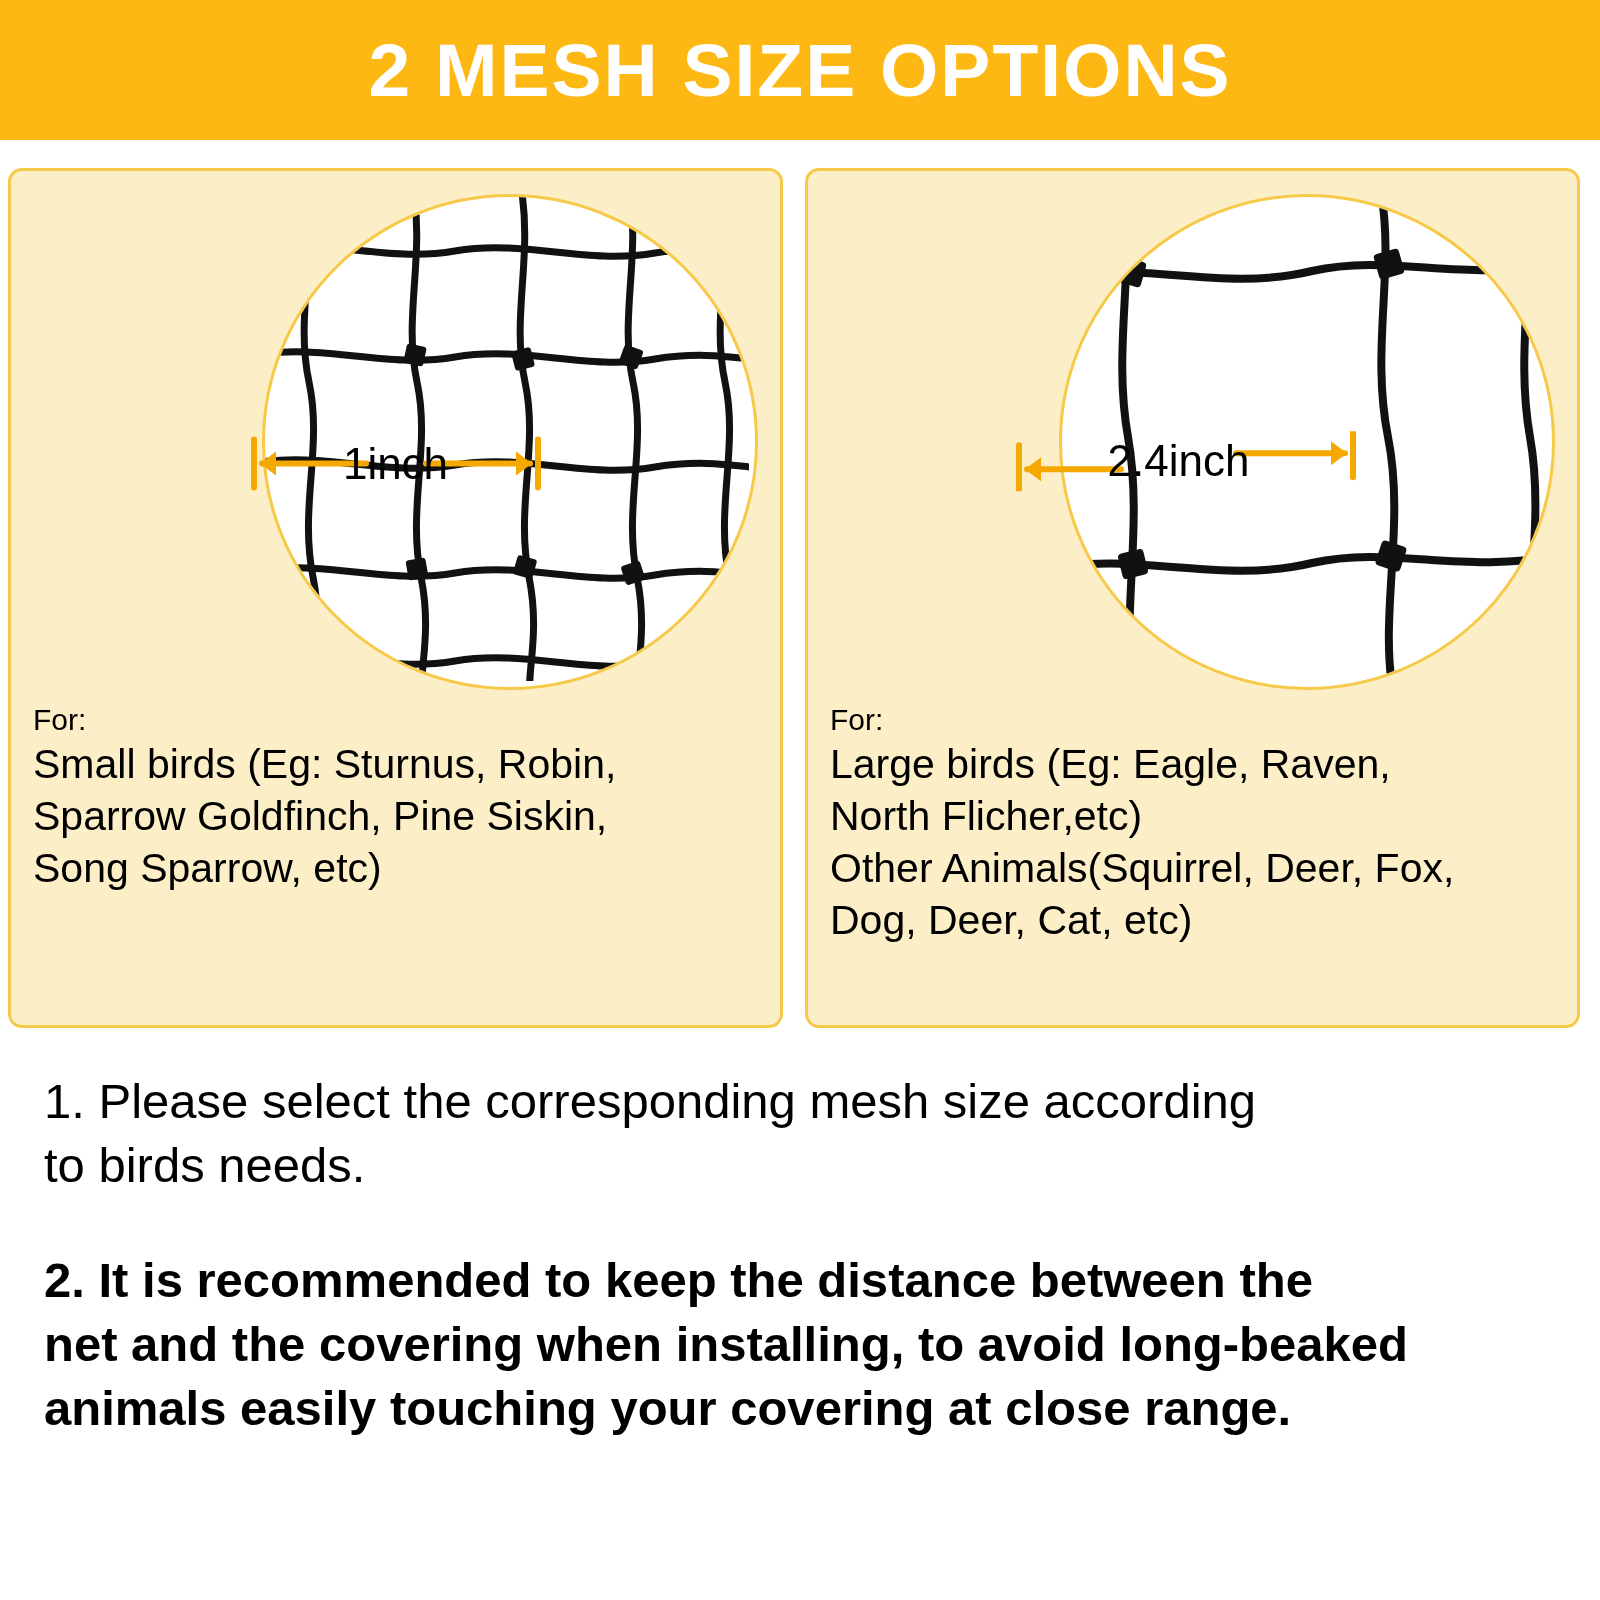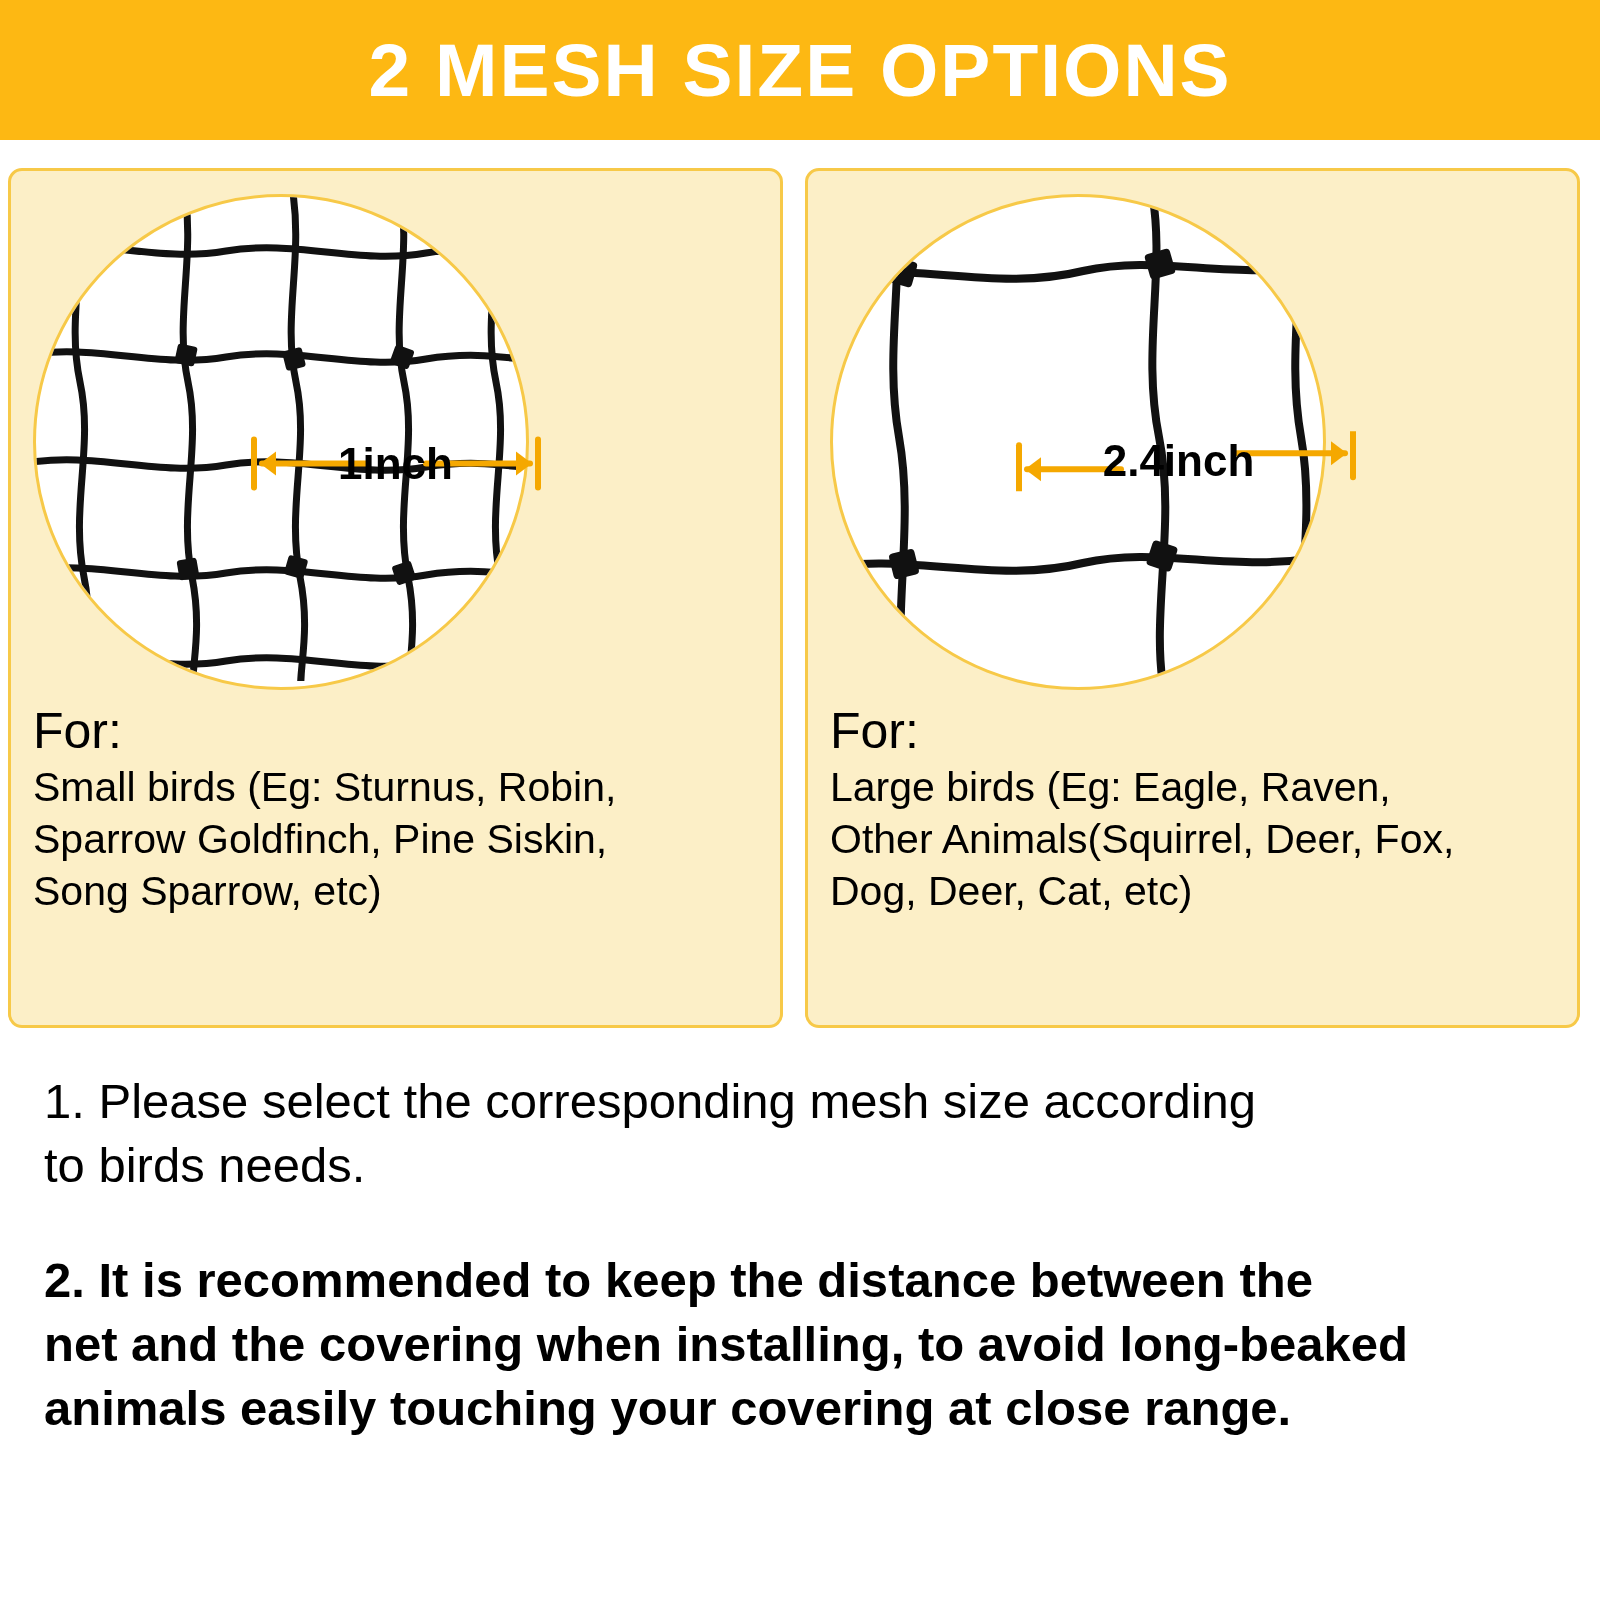--- a/index.html
+++ b/index.html
@@ -51,23 +51,22 @@
     box-sizing: border-box;
     position: relative;
     padding: 16px 22px 10px 22px;
   }
 
   
   .mesh-wrap {
     height: 510px;
     display: flex;
     align-items: center;
-    justify-content: flex-start;
-    position: relative;
-    font-weight: bold;
+    justify-content: flex-end;
+    position: relative;
   }
   .mesh-circle {
     width: 490px;
     height: 490px;
     border-radius: 50%;
     background: #ffffff;
     border: 3px solid #F7C948;
     overflow: hidden;
     position: relative;
   }
@@ -83,21 +82,21 @@
   .dim-label {
     font-size: 44px;
     color: #000;
     background: transparent;
     padding: 0 6px;
     white-space: nowrap;
   }
 
   
   .for-head {
-    font-size: 50px;
+    font-size: 30px;
     line-height: 1.15;
     margin-top: 6px;
   }
   .for-body {
     font-size: 41px;
     line-height: 1.27;
   }
   .for-body div { white-space: nowrap; }
 
   
@@ -208,20 +207,21 @@
             <line x1="342" y1="-2" x2="342" y2="46"></line>
           </g>
         </svg>
         <span class="dim-label" style="position:absolute; left:48%; top:50%; transform:translate(-50%,-50%);">2.4inch</span>
       </div>
     </div>
 
     <div class="for-head">For:</div>
     <div class="for-body">
       <div>Large birds (Eg: Eagle, Raven,</div>
+      <div>North Flicher,etc)</div>
       <div>Other Animals(Squirrel, Deer, Fox,</div>
       <div>Dog, Deer, Cat, etc)</div>
     </div>
   </div>
 </div>
 
 <div class="notes">
   <div class="note">
     <div>1. Please select the corresponding mesh size according</div>
     <div>to birds needs.</div>

